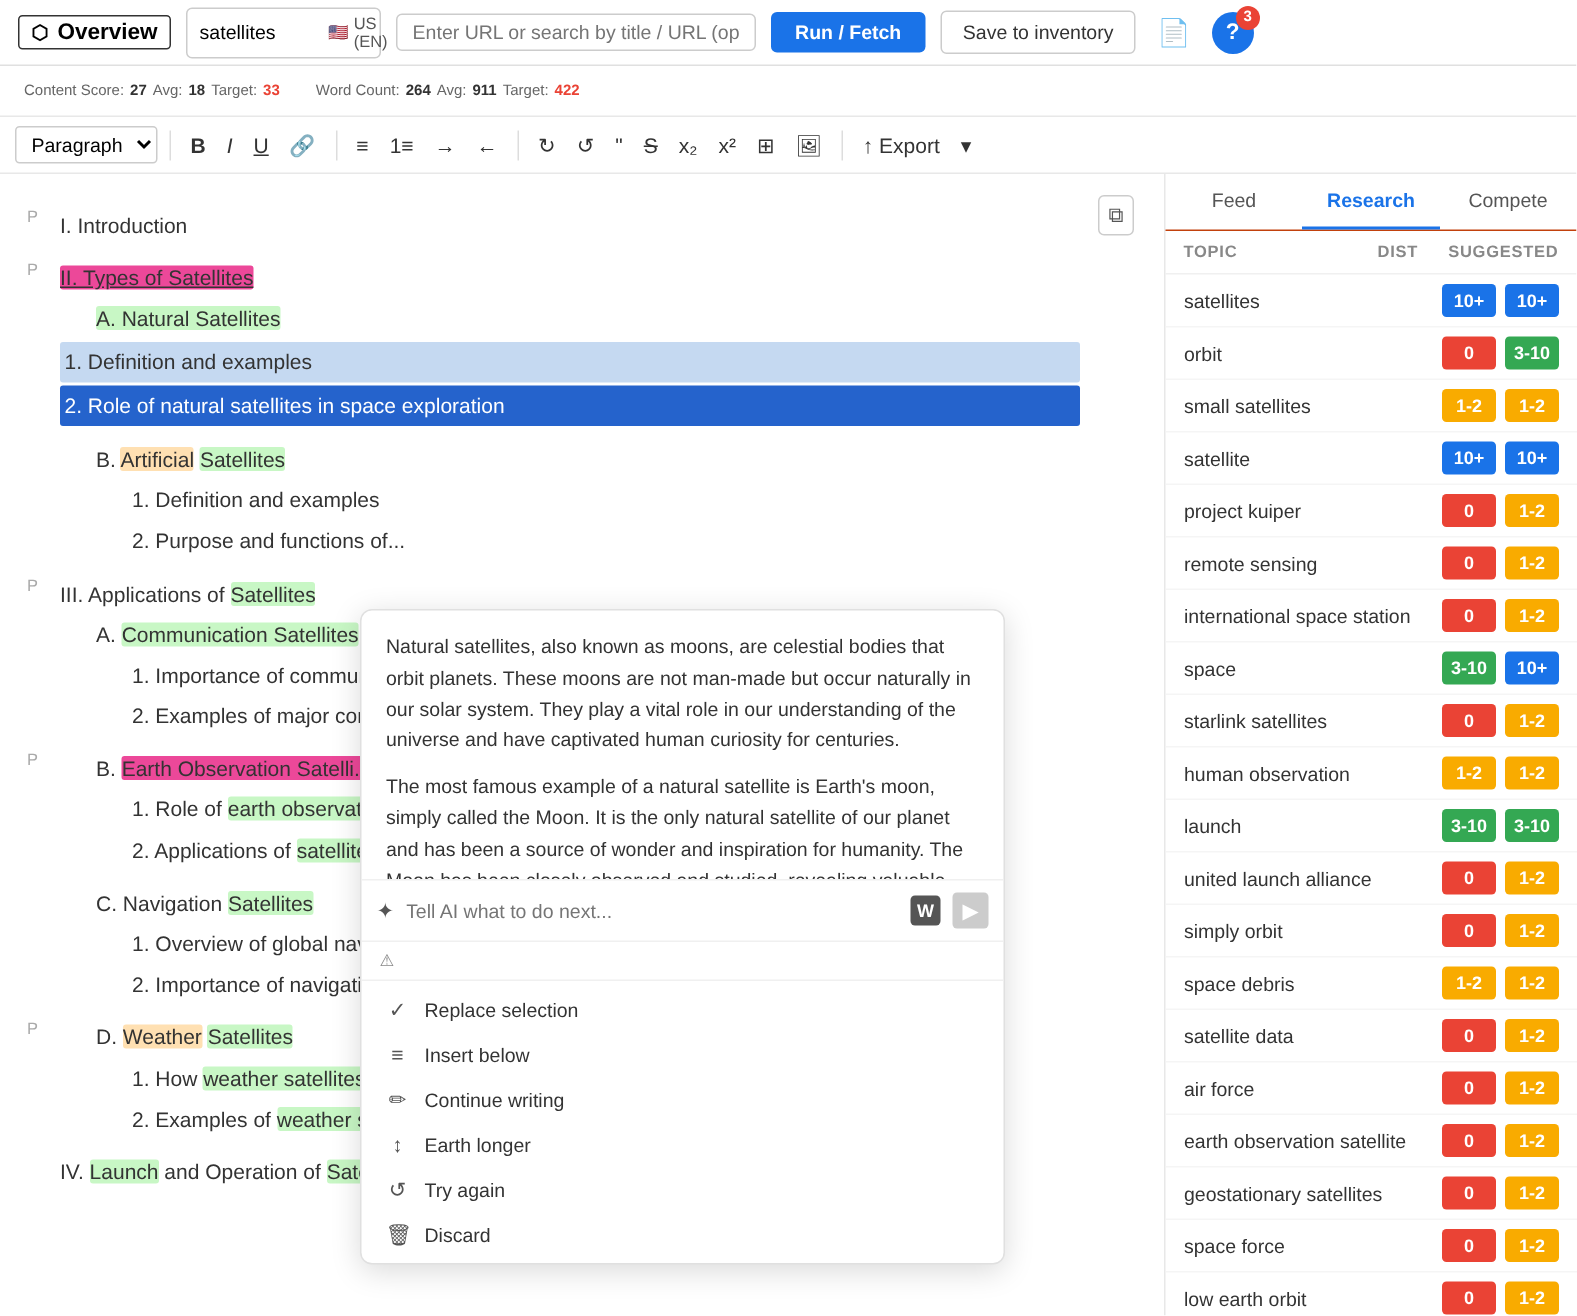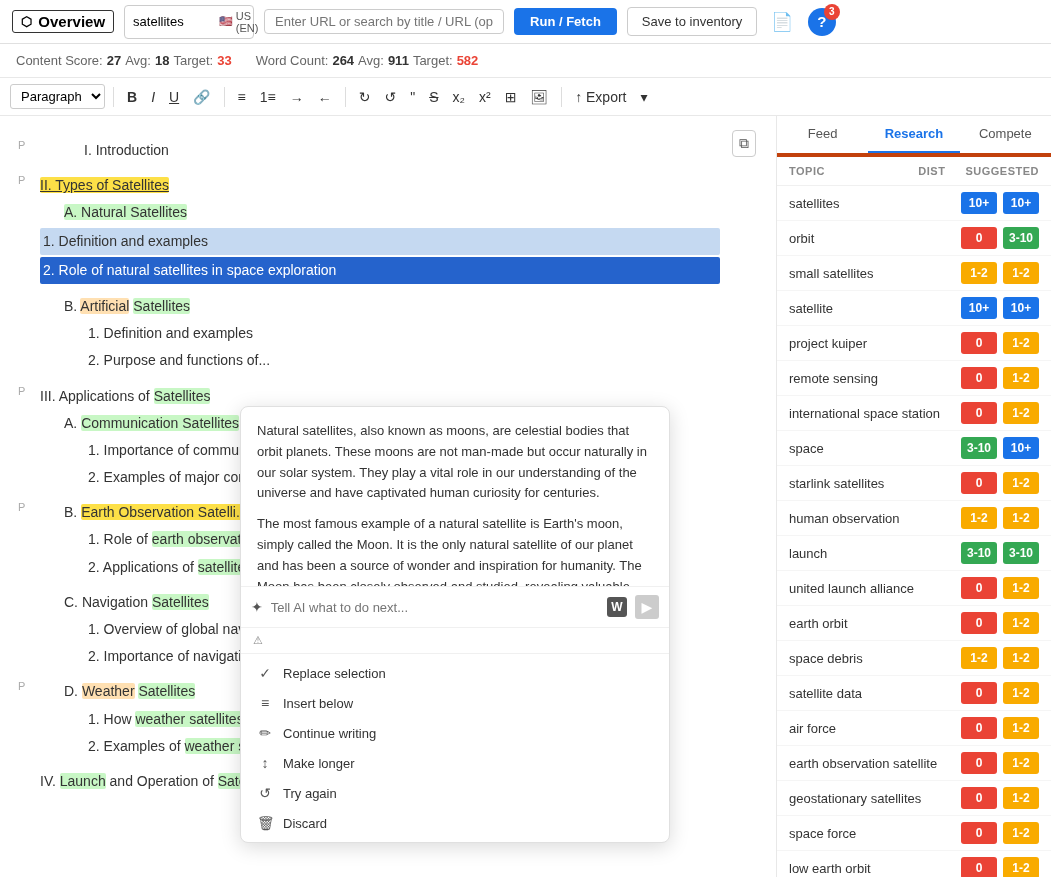--- a/index.html
+++ b/index.html
@@ -12,21 +12,21 @@
     .search-box input { border: none; outline: none; font-size: 13px; width: 90px; }
     .flag-badge { font-size: 11px; color: #555; display: flex; align-items: center; gap: 3px; }
     .url-search { border: 1px solid #ccc; border-radius: 4px; padding: 4px 10px; font-size: 13px; width: 240px; color: #999; }
     .btn-run { background: #1a73e8; color: #fff; border: none; border-radius: 4px; padding: 6px 16px; font-size: 13px; cursor: pointer; font-weight: 600; }
     .btn-save { background: #fff; color: #333; border: 1px solid #ccc; border-radius: 4px; padding: 6px 14px; font-size: 13px; cursor: pointer; }
     .icon-btn { background: none; border: none; cursor: pointer; padding: 4px; color: #555; font-size: 18px; }
     .help-badge { background: #1a73e8; color: #fff; border-radius: 50%; width: 28px; height: 28px; display: flex; align-items: center; justify-content: center; font-weight: 700; font-size: 15px; position: relative; }
     .notif-dot { position: absolute; top: -4px; right: -4px; background: #ea4335; color: #fff; border-radius: 50%; width: 16px; height: 16px; font-size: 10px; display: flex; align-items: center; justify-content: center; }
 
     
-    .stats-bar { display: flex; align-items: center; padding: 6px 16px; border-bottom: 1px solid #e8e8e8; gap: 24px; font-size: 13px; color: #444; height: 34px; }
+    .stats-bar { display: flex; align-items: center; padding: 6px 16px; border-bottom: 1px solid #e8e8e8; gap: 24px; font-size: 10px; color: #444; height: 34px; }
     .stat-item { display: flex; gap: 4px; }
     .stat-label { color: #666; }
     .stat-val { font-weight: 600; color: #333; }
     .stat-target { color: #ea4335; font-weight: 600; }
 
     
     .toolbar { display: flex; align-items: center; padding: 4px 10px; border-bottom: 1px solid #e8e8e8; gap: 4px; height: 38px; }
     .toolbar-select { border: 1px solid #ccc; border-radius: 3px; padding: 3px 6px; font-size: 13px; background: #fff; cursor: pointer; }
     .toolbar-sep { width: 1px; height: 20px; background: #ddd; margin: 0 4px; }
     .toolbar-btn { background: none; border: none; cursor: pointer; padding: 3px 5px; font-size: 14px; color: #333; border-radius: 3px; }
@@ -34,41 +34,41 @@
     
     .main-layout { display: flex; height: calc(877px - 44px - 34px - 38px); }
 
     
     .editor-area { flex: 1; overflow-y: auto; padding: 20px 40px; position: relative; min-width: 0; }
     .editor-content { font-size: 14px; line-height: 1.8; color: #333; max-width: 680px; }
     .line { position: relative; padding-left: 0; margin: 2px 0; }
     .indent-1 { padding-left: 24px; }
     .indent-2 { padding-left: 48px; }
     .highlight-green { background: #c8f7c5; border-radius: 2px; }
-    .highlight-yellow { background: #fde047; border-radius: 2px; }
+    .highlight-yellow { background: #ec4899; border-radius: 2px; }
     .highlight-orange { background: #ffe0b2; border-radius: 2px; }
 
     
     .copy-icon-btn { position: absolute; right: 20px; top: 20px; background: #fff; border: 1px solid #ccc; border-radius: 4px; padding: 4px 6px; cursor: pointer; font-size: 14px; color: #555; }
 
     
     .ai-popup { position: absolute; left: 240px; top: 290px; width: 430px; background: #fff; border: 1px solid #e0e0e0; border-radius: 8px; box-shadow: 0 4px 20px rgba(0,0,0,0.15); z-index: 100; }
     .ai-popup-content { padding: 14px 16px; font-size: 13px; color: #333; line-height: 1.6; max-height: 180px; overflow-y: auto; border-bottom: 1px solid #f0f0f0; }
     .ai-popup-content p { margin-bottom: 10px; }
     .ai-input-area { display: flex; align-items: center; padding: 8px 10px; border-bottom: 1px solid #f0f0f0; gap: 8px; }
     .ai-input { flex: 1; border: none; outline: none; font-size: 13px; color: #999; }
     .ai-send-btn { background: #ccc; border: none; border-radius: 3px; width: 24px; height: 24px; cursor: pointer; display: flex; align-items: center; justify-content: center; color: #fff; font-size: 14px; }
     .ai-warning { padding: 6px 12px; font-size: 11px; color: #888; display: flex; align-items: center; gap: 6px; border-bottom: 1px solid #f0f0f0; }
     .ai-actions { padding: 4px 0; }
     .ai-action-item { display: flex; align-items: center; gap: 10px; padding: 7px 16px; cursor: pointer; font-size: 13px; color: #333; }
     .ai-action-icon { width: 16px; color: #555; font-size: 14px; text-align: center; }
 
     
     .right-panel { width: 275px; border-left: 1px solid #e8e8e8; display: flex; flex-direction: column; }
-    .right-tabs { display: flex; border-bottom: 4px solid #c2410c; align-items: flex-end; }
+    .right-tabs { display: flex; border-bottom: 1px solid #c2410c; align-items: flex-end; }
     .right-tab { flex: 1; text-align: center; padding: 10px 0; font-size: 13px; cursor: pointer; color: #555; border-bottom: 2px solid transparent; }
     .right-tab.active { color: #1a73e8; border-bottom: 2px solid #1a73e8; font-weight: 600; }
     .topic-header { display: flex; justify-content: space-between; align-items: center; padding: 8px 12px; font-size: 11px; font-weight: 700; color: #888; text-transform: uppercase; letter-spacing: 0.5px; border-bottom: 1px solid #f0f0f0; }
     .topics-list { overflow-y: auto; flex: 1; }
     .topic-row { display: flex; align-items: center; padding: 6px 12px; border-bottom: 1px solid #f5f5f5; }
     .topic-name { flex: 1; font-size: 13px; color: #333; }
     .badge { min-width: 36px; height: 22px; border-radius: 3px; display: flex; align-items: center; justify-content: center; font-size: 12px; font-weight: 700; color: #fff; margin-left: 6px; }
 
     
     .topics-list::-webkit-scrollbar { width: 5px; }
@@ -106,21 +106,21 @@
     <span class="stat-val">18</span>
     <span class="stat-label">Target:</span>
     <span class="stat-target">33</span>
   </div>
   <div class="stat-item">
     <span class="stat-label">Word Count:</span>
     <span class="stat-val">264</span>
     <span class="stat-label">Avg:</span>
     <span class="stat-val">911</span>
     <span class="stat-label">Target:</span>
-    <span class="stat-target">582</span>
+    <span class="stat-target">422</span>
   </div>
 </div>
 
 <div class="toolbar">
   <select class="toolbar-select">
     <option>Paragraph</option>
     <option>Heading 1</option>
     <option>Heading 2</option>
   </select>
   <div class="toolbar-sep"></div>
@@ -149,21 +149,21 @@
 
 <div class="main-layout">
 
   <div class="editor-area" style="position:relative;">
     <button class="copy-icon-btn" style="position:absolute;right:20px;top:14px;">⧉</button>
 
     <div class="editor-content">
 
       <div style="display:flex; align-items:baseline; position:relative;">
         <span style="position:absolute;left:-22px;color:#aaa;font-size:11px;">P</span>
-        <div style="width:100%;margin-left:44px;">
+        <div style="width:100%;">
           <div class="line">I. Introduction</div>
         </div>
       </div>
 
       <div style="height:6px;"></div>
 
       <div style="display:flex; align-items:baseline; position:relative;">
         <span style="position:absolute;left:-22px;color:#aaa;font-size:11px;">P</span>
         <div style="width:100%;">
           <div class="line"><span class="highlight-yellow" style="text-decoration:underline;">II. Types of Satellites</span></div>
@@ -261,21 +261,21 @@
         <div class="ai-action-item">
           <span class="ai-action-icon">≡</span>
           <span>Insert below</span>
         </div>
         <div class="ai-action-item">
           <span class="ai-action-icon">✏</span>
           <span>Continue writing</span>
         </div>
         <div class="ai-action-item">
           <span class="ai-action-icon">↕</span>
-          <span>Make longer</span>
+          <span>Earth longer</span>
         </div>
         <div class="ai-action-item">
           <span class="ai-action-icon">↺</span>
           <span>Try again</span>
         </div>
         <div class="ai-action-item">
           <span class="ai-action-icon">🗑</span>
           <span>Discard</span>
         </div>
       </div>
@@ -351,21 +351,21 @@
     <span class="topic-name">launch</span>
     <span class="badge" style="background:#34a853">3-10</span>
     <span class="badge" style="background:#34a853">3-10</span>
   </div>
         <div class="topic-row">
     <span class="topic-name">united launch alliance</span>
     <span class="badge" style="background:#ea4335">0</span>
     <span class="badge" style="background:#f9ab00">1-2</span>
   </div>
         <div class="topic-row">
-    <span class="topic-name">earth orbit</span>
+    <span class="topic-name">simply orbit</span>
     <span class="badge" style="background:#ea4335">0</span>
     <span class="badge" style="background:#f9ab00">1-2</span>
   </div>
         <div class="topic-row">
     <span class="topic-name">space debris</span>
     <span class="badge" style="background:#f9ab00">1-2</span>
     <span class="badge" style="background:#f9ab00">1-2</span>
   </div>
         <div class="topic-row">
     <span class="topic-name">satellite data</span>

